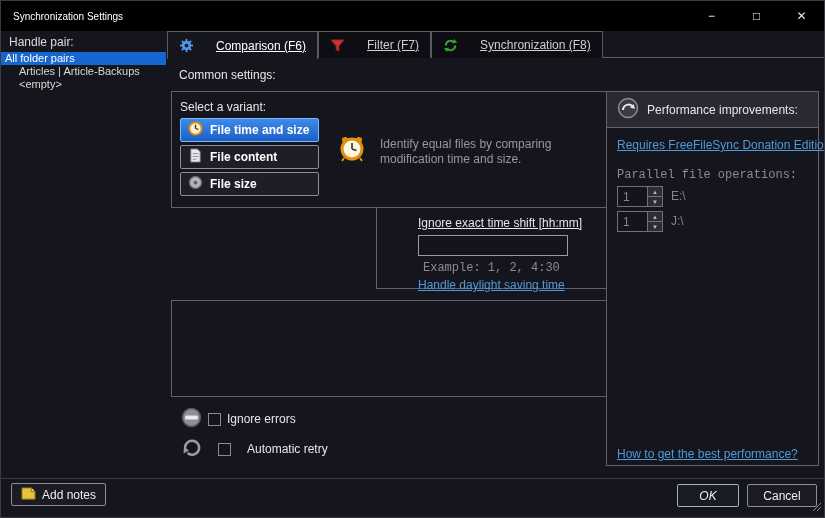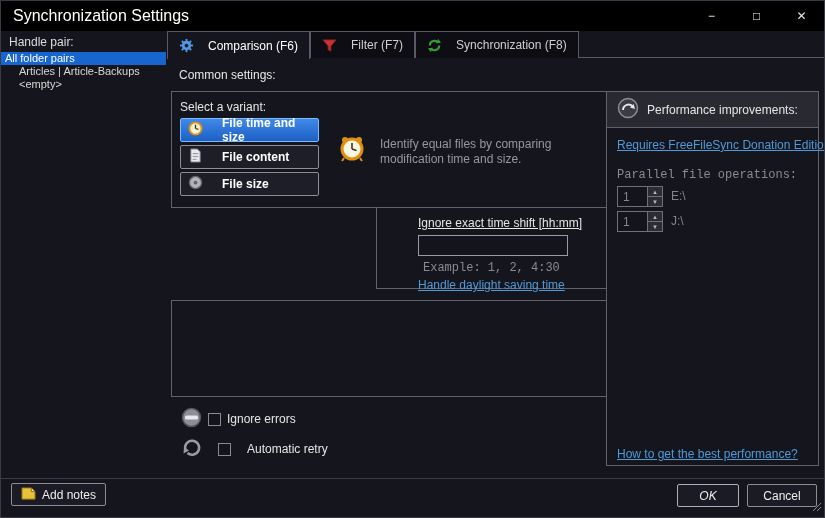--- a/index.html
+++ b/index.html
@@ -5,41 +5,41 @@
   * { margin:0; padding:0; box-sizing:border-box; }
   html,body { background:#2a2a2a; }
   .window {
     position:relative; width:825px; height:518px;
     background:#15151d; color:#e6e6e6;
     font-family:"Liberation Sans", sans-serif; font-size:12px;
     overflow:hidden; border:1px solid #3a3a44;
   }
   
   .titlebar { position:absolute; left:0; top:0; right:0; height:30px; background:#000; display:flex; align-items:center; }
-  .titlebar .title { margin-left:12px; color:#fff; font-size:16px; }
+  .titlebar .title { margin-left:12px; color:#fff; font-size:10px; }
   .win-controls { margin-left:auto; display:flex; height:100%; }
   .win-btn { width:45px; height:100%; display:flex; align-items:center; justify-content:center; color:#e8e8e8; font-size:12px; cursor:default; }
   
   .sidebar-label { position:absolute; left:8px; top:34px; color:#dcdcdc; }
   .folder-list { position:absolute; left:0; top:51px; width:165px; }
   .folder-item { height:13px; line-height:13px; padding-left:4px; font-size:11px; color:#d8d8d8; white-space:nowrap; }
   .folder-item.indent { padding-left:18px; }
   .folder-item.selected { background:#1766d0; color:#fff; }
   
   .tabs { position:absolute; left:166px; top:30px; height:27px; display:flex; z-index:2; }
-  .tab { display:flex; align-items:center; gap:14px; padding:0 11px; border:1px solid #5a5a66; border-bottom:none; background:#0d0d13; color:#cfcfcf; height:27px; }
+  .tab { display:flex; align-items:center; gap:22px; padding:0 11px; border:1px solid #5a5a66; border-bottom:none; background:#0d0d13; color:#cfcfcf; height:27px;text-decoration:underline; }
   .tab.active { background:#15151d; color:#fff; height:28px; }
   .tabline { position:absolute; left:166px; top:56px; right:0; height:1px; background:#5a5a66; z-index:1; }
   .icon14 { width:15px; height:15px; display:inline-block; }
   
   .panel { position:absolute; border:1px solid #62626e; }
   .common-settings { position:absolute; left:178px; top:67px; color:#e6e6e6; }
   .section-label { position:absolute; color:#e6e6e6; }
   
-  .variant-btn { position:absolute; left:8px; width:139px; height:24px; display:flex; align-items:center; gap:19px;
+  .variant-btn { position:absolute; left:8px; width:139px; height:24px; display:flex; align-items:center; gap:7px;
     padding-left:7px; background:#1e1e28; border:1px solid #8d8d97; border-radius:2px;
     color:#fff; font-weight:bold; font-size:12px; cursor:default; }
   .variant-btn.selected { background:linear-gradient(#3f8ae8, #1c5fc4); border:1px solid #7db9ff; }
   .variant-desc { position:absolute; left:208px; top:45px; width:215px; color:#97979f; line-height:15px; }
   .bigclock { position:absolute; left:166px; top:43px; }
   
   .checkbox { display:inline-block; width:13px; height:13px; border:1px solid #8a8a94; background:#14141c; vertical-align:-2px; }
   .radio { display:inline-block; width:12px; height:12px; border:1px solid #6a6a74; border-radius:50%; background:#14141c; position:relative; vertical-align:-2px; }
   .radio.dot::after { content:""; position:absolute; left:3px; top:3px; width:4px; height:4px; border-radius:50%; background:#8a8a92; }
   .row { position:absolute; display:flex; align-items:center; gap:6px; white-space:nowrap; }

